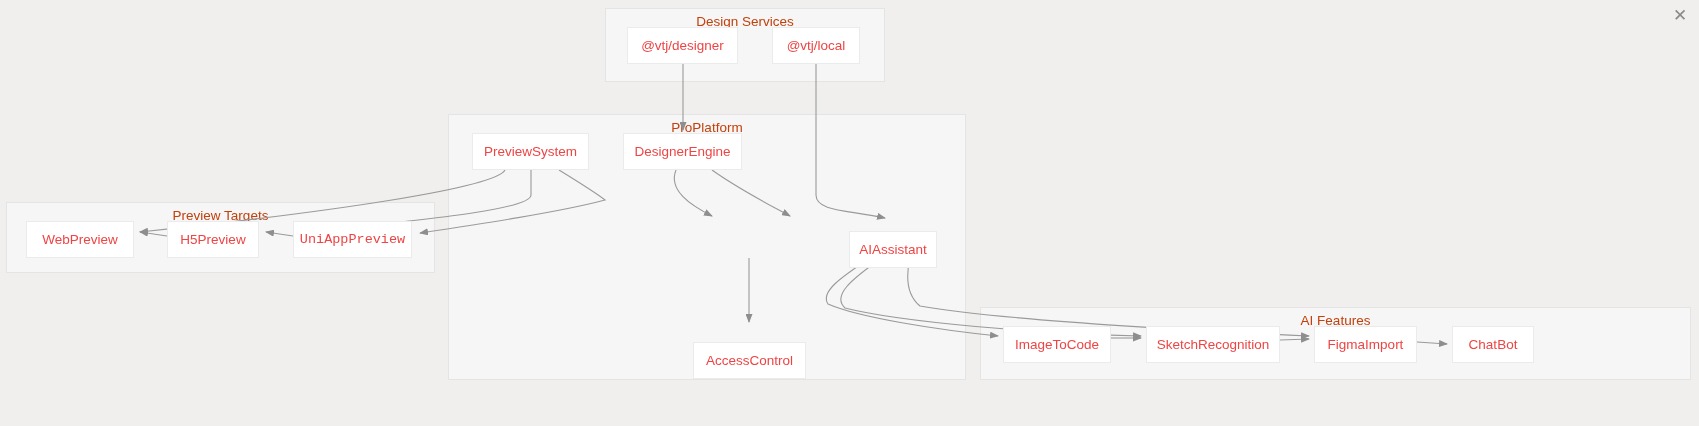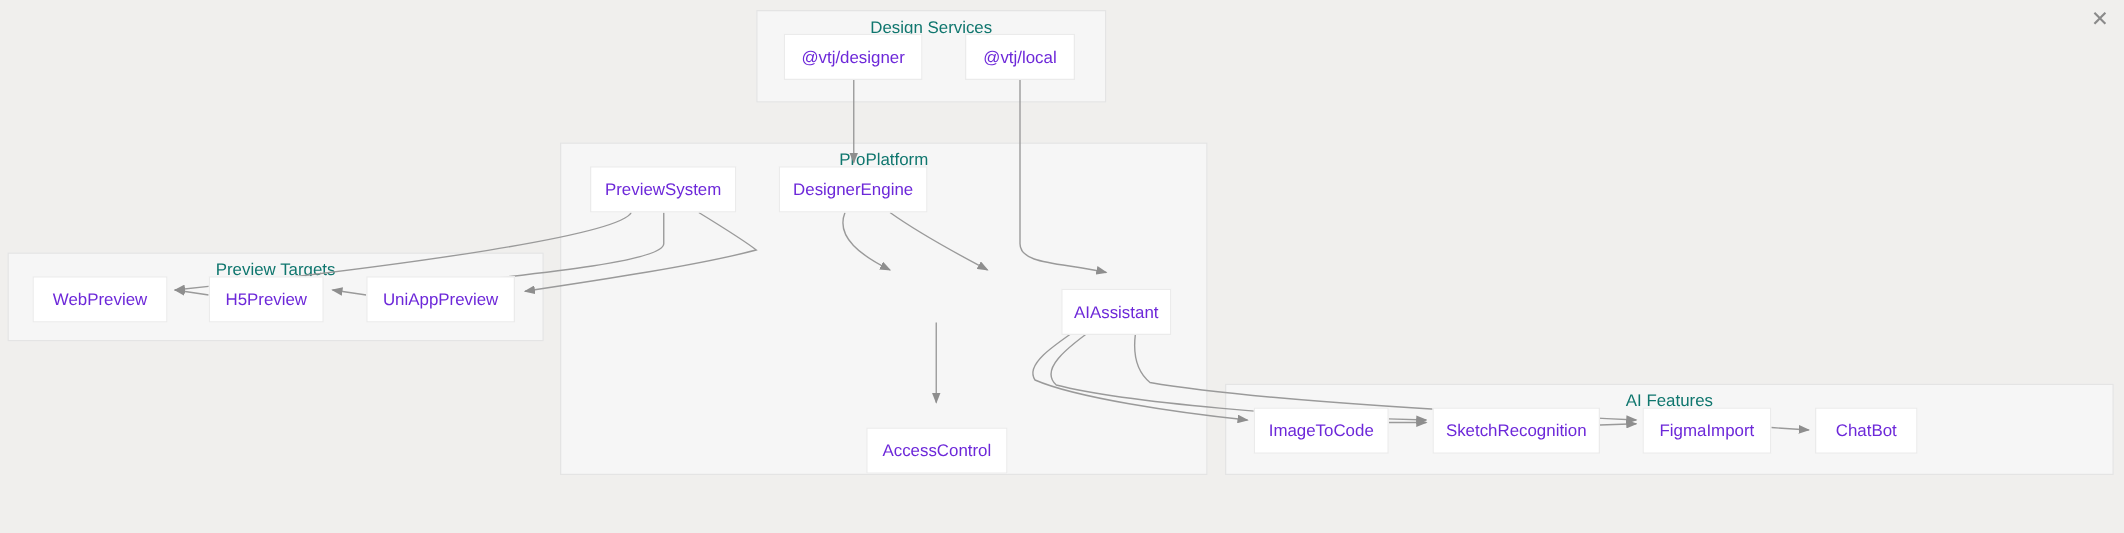--- a/index.html
+++ b/index.html
@@ -24,34 +24,34 @@
     border: 1px solid #e4e4e4;
     box-sizing: border-box;
   }
   .cluster-label {
     position: absolute;
     top: 4px;
     left: 0;
     width: 100%;
     text-align: center;
     font-size: 13.5px;
-    color: #0f766e;
+    color: #c2410c;
     line-height: 17px;
     white-space: nowrap;
   }
   .node {
     position: absolute;
     background: #ffffff;
     border: 1px solid #ebebeb;
     box-sizing: border-box;
     display: flex;
     align-items: center;
     justify-content: center;
     font-size: 13.5px;
-    color: #6d28d9;
+    color: #ef4444;
     white-space: nowrap;
   }
   #edges {
     position: absolute;
     left: 0;
     top: 0;
     width: 1699px;
     height: 426px;
     pointer-events: none;
   }
@@ -127,21 +127,21 @@
     </div>
   <div class="node" id="node-preview-system" style="left: 472px; top: 133px; width: 117px; height: 37px;">
       <span>PreviewSystem</span>
     </div>
   <div class="node" id="node-web-preview" style="left: 26px; top: 221px; width: 108px; height: 37px;">
       <span>WebPreview</span>
     </div>
   <div class="node" id="node-h5-preview" style="left: 167px; top: 221px; width: 92px; height: 37px; text-align: center;">
       <span>H5Preview</span>
     </div>
-  <div class="node" id="node-uniapp-preview" style="left: 293px; top: 221px; width: 119px; height: 37px;">
+  <div class="node" id="node-uniapp-preview" style="left: 293px; top: 221px; width: 119px; height: 37px; font-family: Liberation Mono, monospace;">
       <span>UniAppPreview</span>
     </div>
   <div class="node" id="node-ai-assistant" style="left: 849px; top: 231px; width: 88px; height: 37px;">
       <span>AIAssistant</span>
     </div>
   <div class="node" id="node-access-control" style="left: 693px; top: 342px; width: 113px; height: 37px;">
       <span>AccessControl</span>
     </div>
   <div class="node" id="node-image-to-code" style="left: 1003px; top: 326px; width: 108px; height: 37px;">
       <span>ImageToCode</span>

